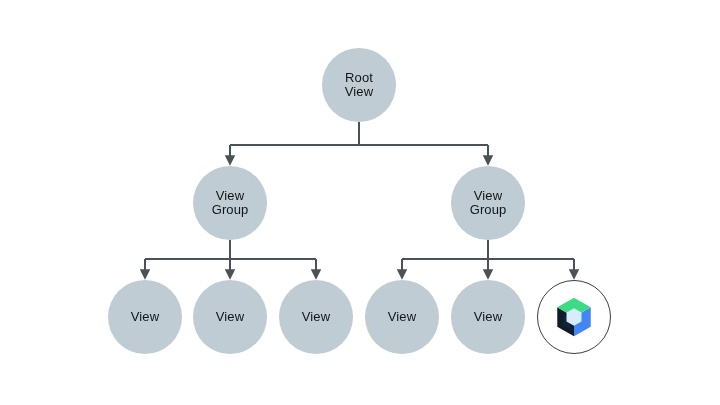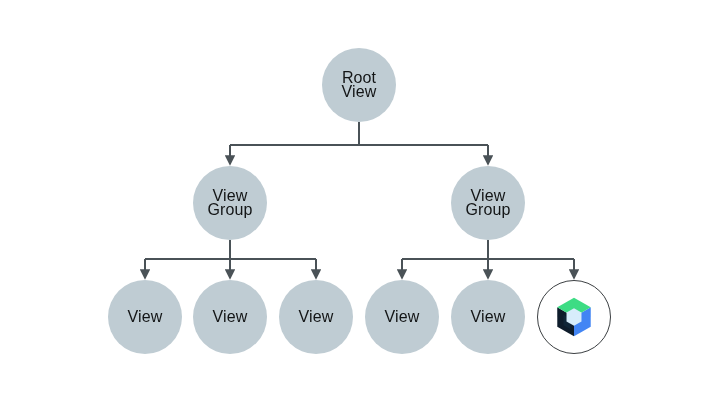--- a/index.html
+++ b/index.html
@@ -36,21 +36,21 @@
     text-align: center;
   }
   .node-fill {
     background: #bfccd3;
   }
   .node-logo {
     background: #ffffff;
     border: 1.6px solid #3b3f42;
   }
   .node-label {
-    font-size: 16px;
+    font-size: 13px;
     line-height: 14.5px;
     color: #131516;
     letter-spacing: 0.1px;
     white-space: pre-line;
     pointer-events: none;
   }
   .logo-wrap {
     width: 44px;
     height: 44px;
     display: block;

